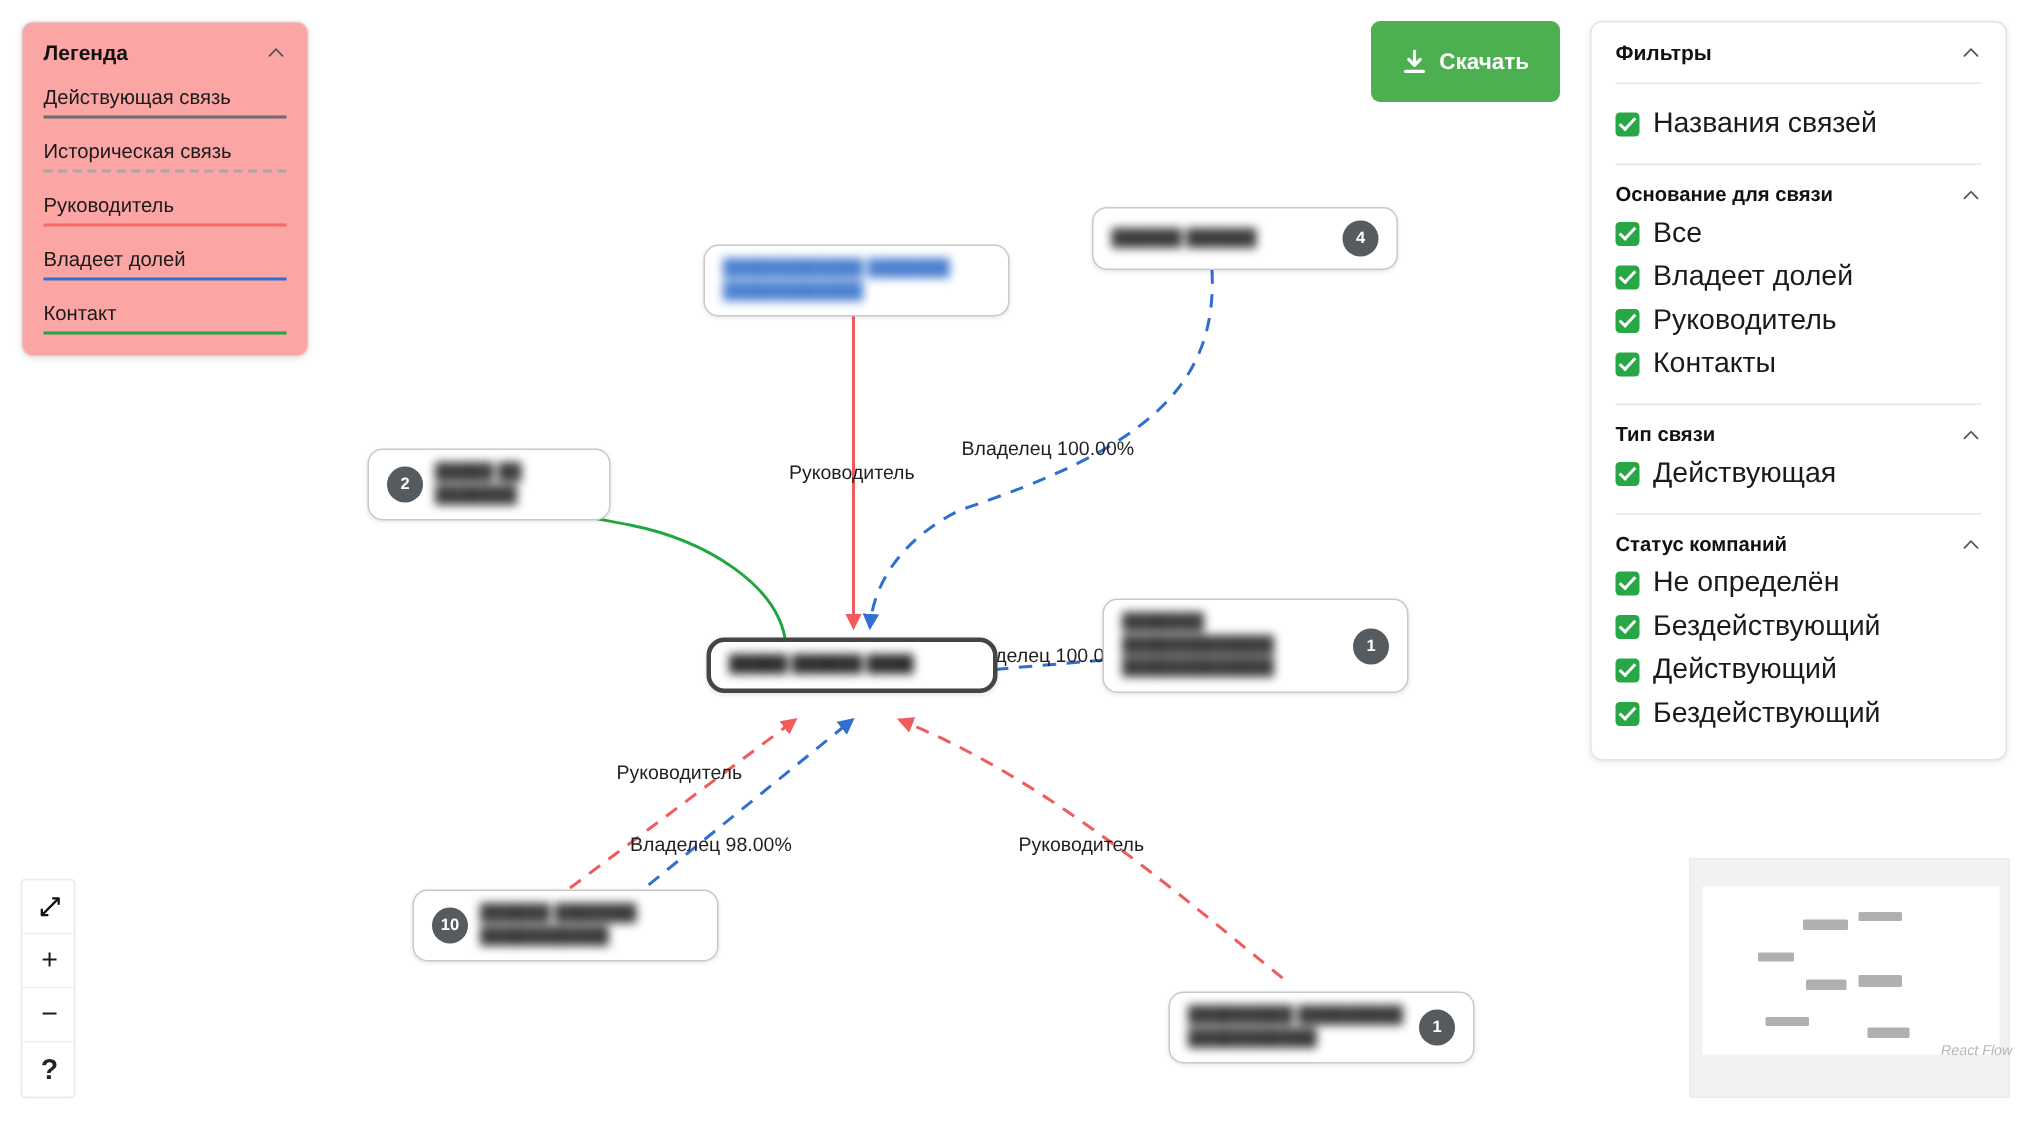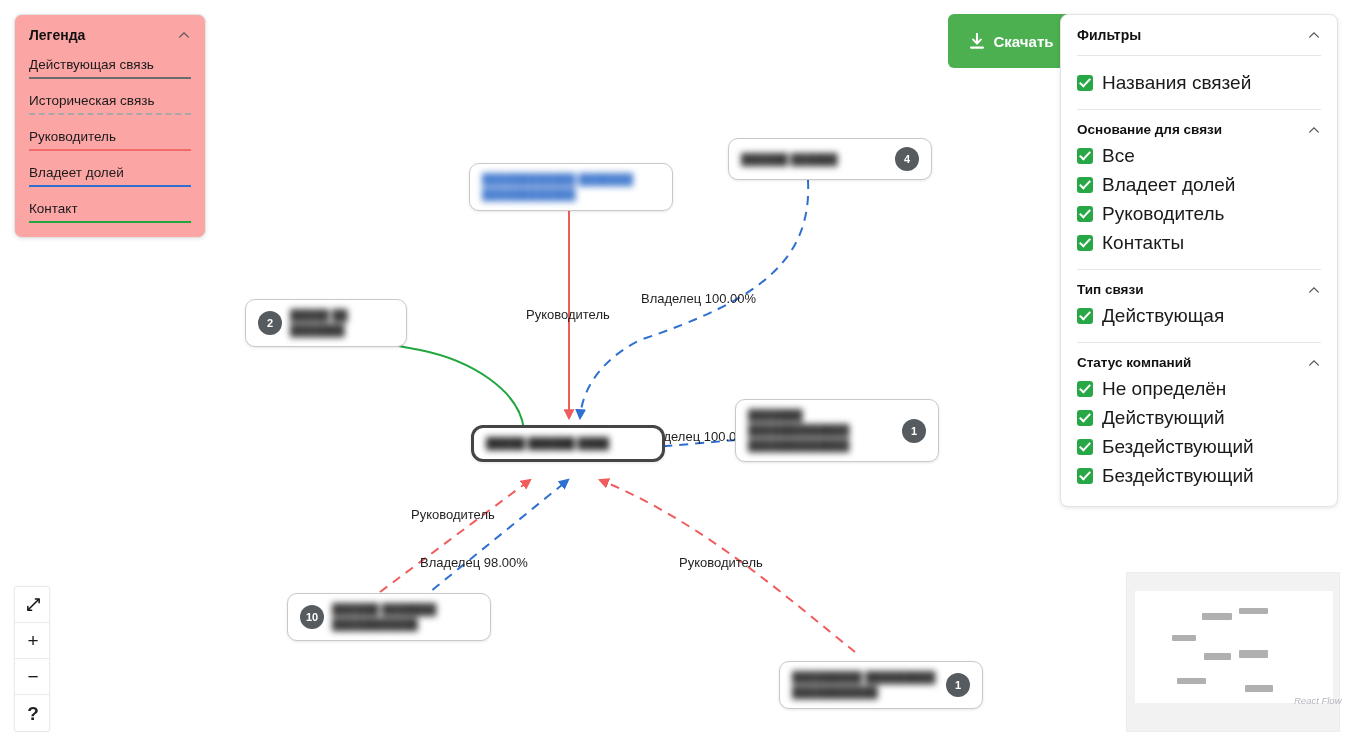--- a/index.html
+++ b/index.html
@@ -87,21 +87,21 @@
   }
   .cbox::after {
     content: ""; position: absolute; left: 5px; top: 1.5px;
     width: 4px; height: 9px; border: solid #fff;
     border-width: 0 2px 2px 0; transform: rotate(43deg);
   }
   .check-label { font-size: 19px; color: #1a1a1a; }
 
   
   #download {
-    position: absolute; left: 948px; top: 14px;
+    position: absolute; left: 914px; top: 14px;
     width: 126px; height: 54px;
     background: #4caf50; border: none; border-radius: 6px;
     color: #fff; font-size: 15px; font-weight: 700;
     display: flex; align-items: center; justify-content: center; gap: 9px;
     cursor: pointer; font-family: "Liberation Sans", sans-serif;
   }
 
   
   #controls {
     position: absolute; left: 14px; top: 586px;
@@ -193,21 +193,21 @@
       <div class="node-label dark">█████ ██████ ████</div>
     </div>
 
     <div class="node" style="left:735px; top:399px; width:204px;">
       <div class="node-label" style="flex:1">███████
 █████████████
 █████████████</div>
       <div class="badge">1</div>
     </div>
 
-    <div class="node" style="left:275px; top:593px; width:204px;margin-left:12px;">
+    <div class="node" style="left:275px; top:593px; width:204px;">
       <div class="badge">10</div>
       <div class="node-label" style="flex:1">██████ ███████
 ███████████</div>
     </div>
 
     <div class="node" style="left:779px; top:661px; width:204px;">
       <div class="node-label" style="flex:1">█████████ █████████
 ███████████</div>
       <div class="badge">1</div>
     </div>
@@ -307,25 +307,25 @@
       <svg class="chev" viewBox="0 0 16 16">
         <path d="M3 10.5 L8 5.5 L13 10.5" fill="none" stroke="#555" stroke-width="1.4" stroke-linecap="round"></path>
       </svg>
     </div>
     <div class="check-row">
       <span class="cbox"></span>
       <span class="check-label">Не определён</span>
     </div>
     <div class="check-row">
       <span class="cbox"></span>
+      <span class="check-label">Бездействующий</span>
+    </div>
+    <div class="check-row">
+      <span class="cbox"></span>
       <span class="check-label">Действующий</span>
-    </div>
-    <div class="check-row">
-      <span class="cbox"></span>
-      <span class="check-label">Бездействующий</span>
     </div>
     <div class="check-row">
       <span class="cbox"></span>
       <span class="check-label">Бездействующий</span>
     </div>
   </div>
 
   <div id="controls">
     <div class="ctrl">
       <svg width="15" height="15" viewBox="0 0 16 16">

